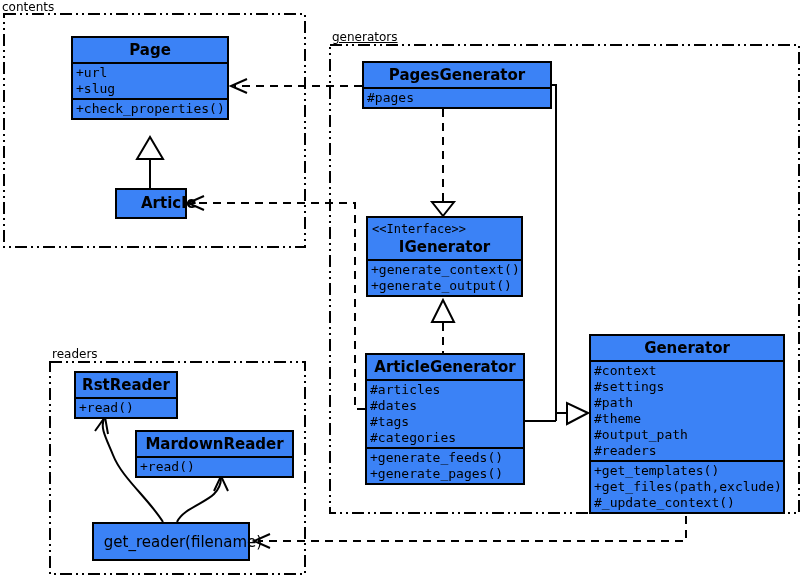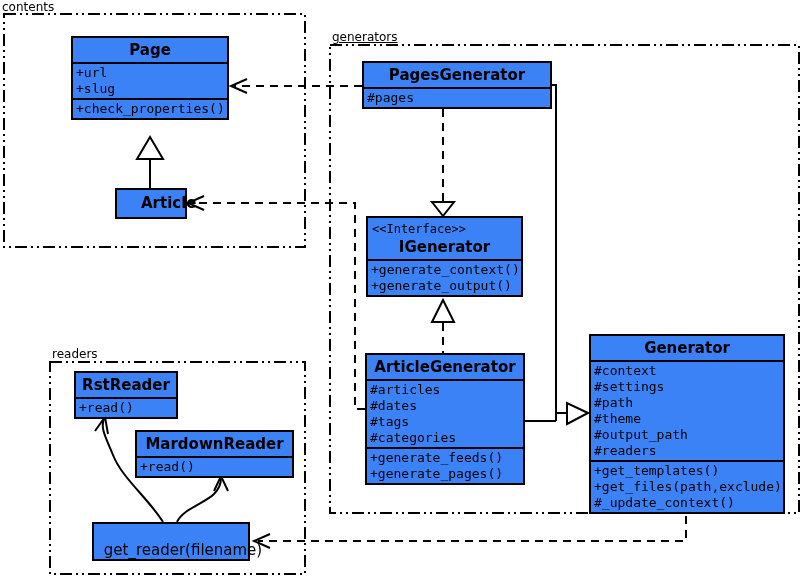--- a/index.html
+++ b/index.html
@@ -54,21 +54,21 @@
     padding: 1px 3px;
   }
   .uml-line {
     font-family: "DejaVu Sans Mono", "Liberation Mono", monospace;
     font-size: 13px;
     line-height: 16px;
     white-space: pre;
   }
   .plain-box {
     display: flex;
-    align-items: flex-end;
+    align-items: center;
     justify-content: center;
     font-size: 15px;
     padding-left: 24px;
   }
 </style>
 </head>
 <body>
 
 <div class="canvas">
 

